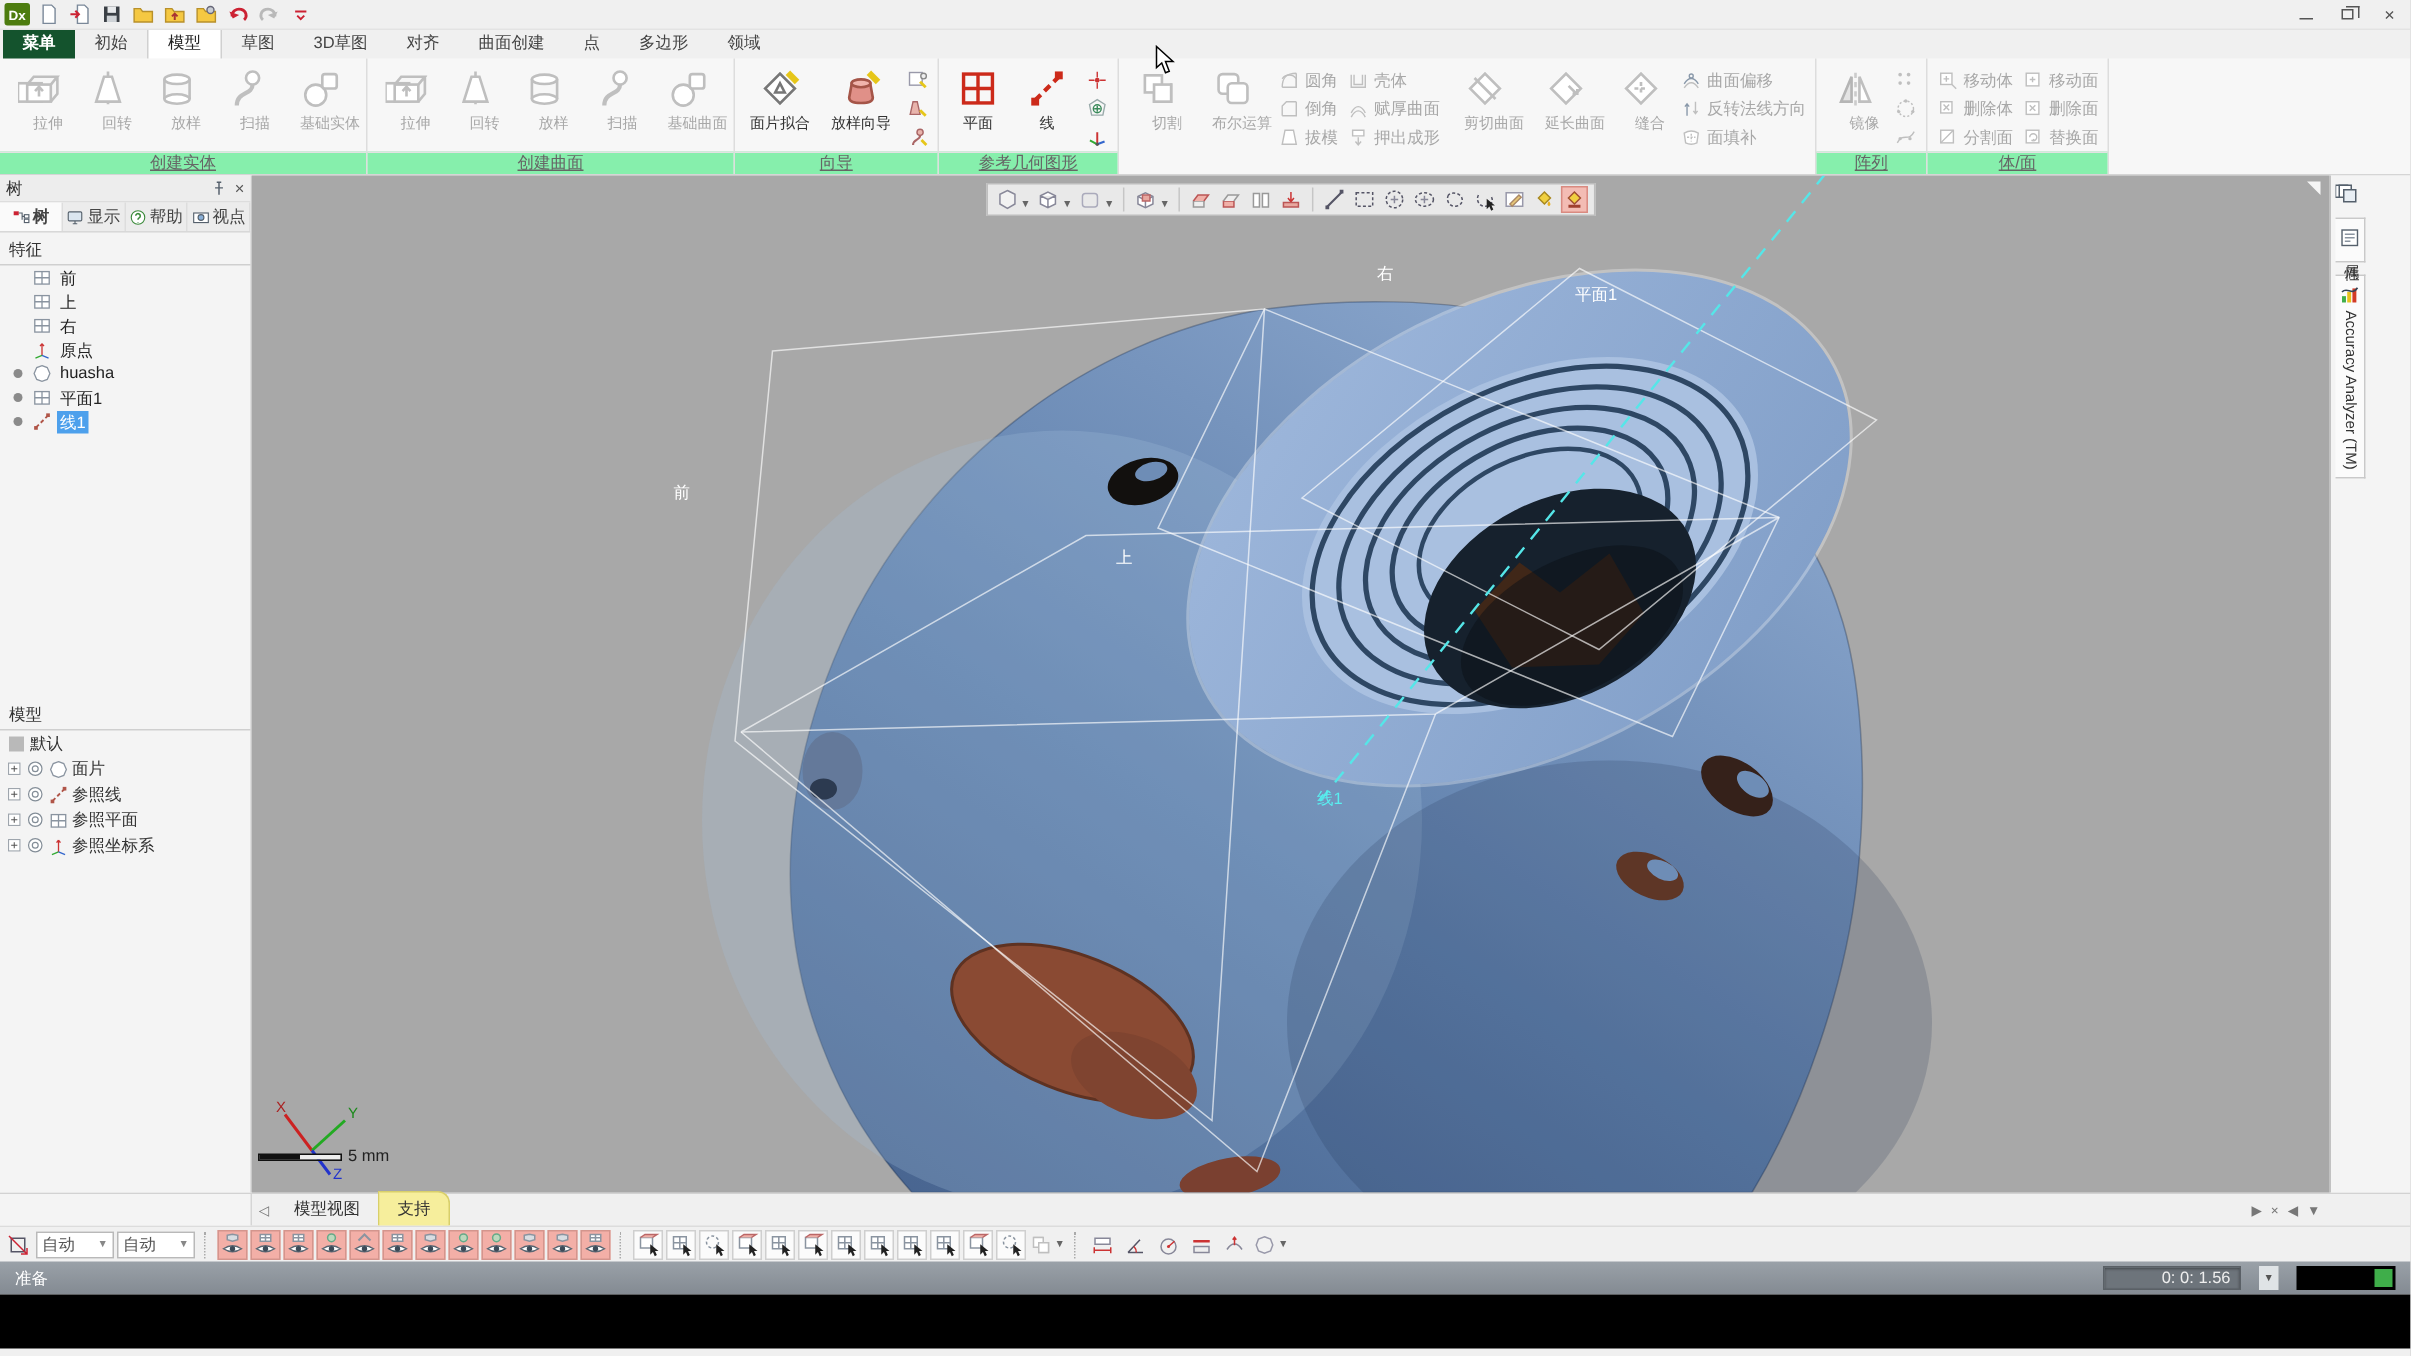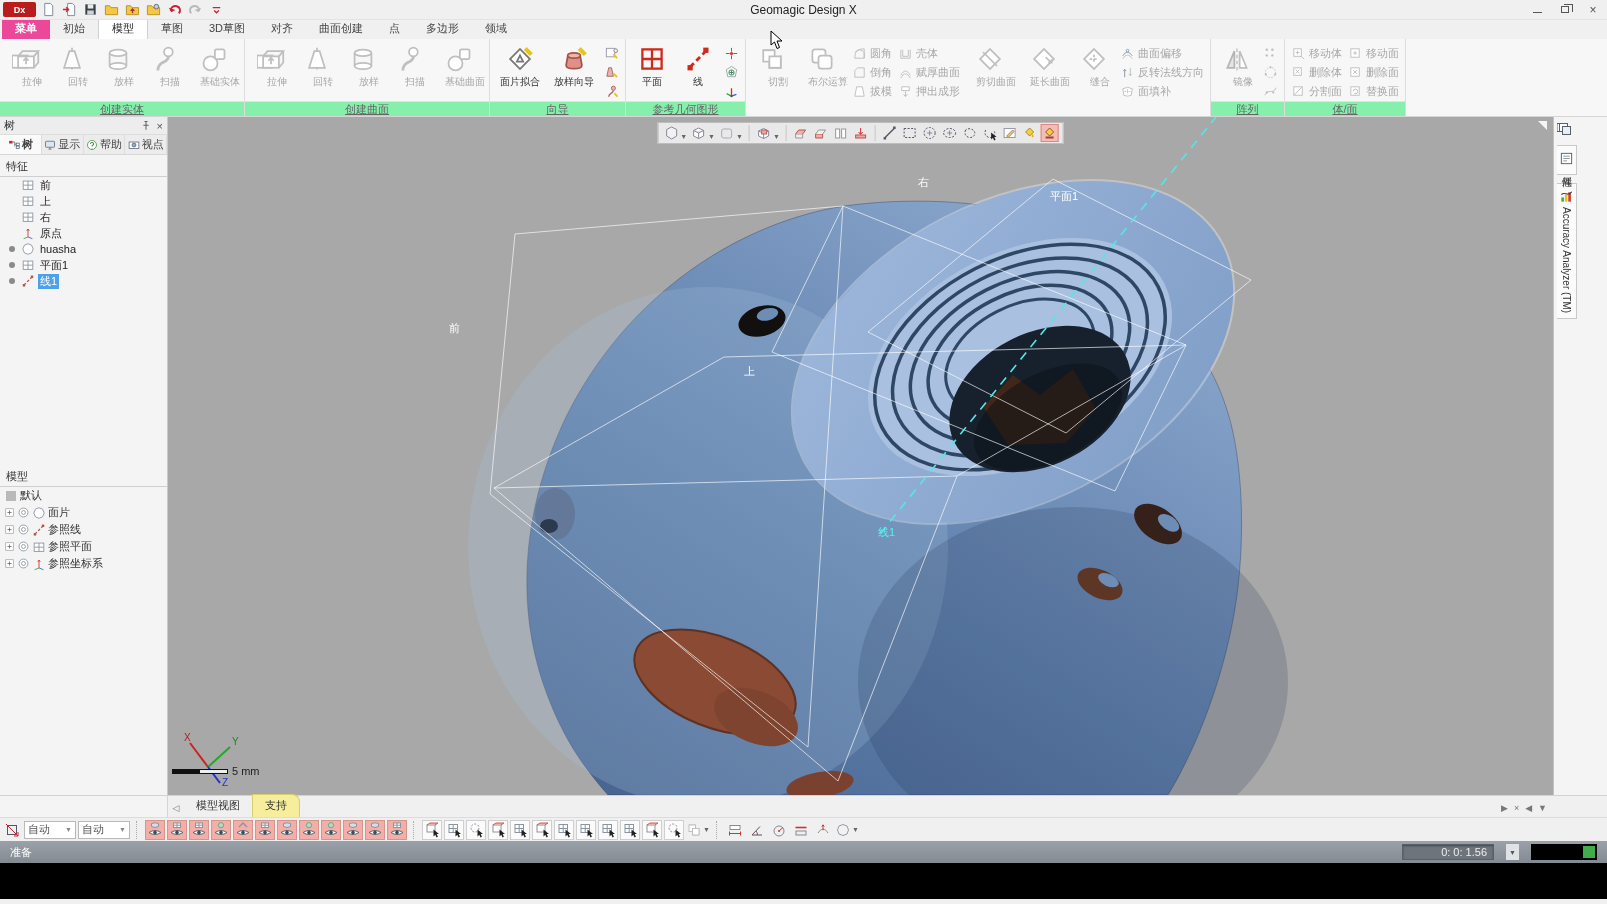--- a/index.html
+++ b/index.html
@@ -5,34 +5,34 @@
   * { margin:0; padding:0; box-sizing:border-box; }
   html,body { width:1607px; height:904px; overflow:hidden;
     font-family:"Liberation Sans","DejaVu Sans",sans-serif; font-size:11px; color:#333;
     background:#f0f0f0; }
   svg { display:block; }
 
   
   .titlebar { height:20px; background:#f0f0f0; display:flex; align-items:center; position:relative; border-bottom:1px solid #e3e3e3;}
   .qat { display:flex; align-items:center; gap:3px; padding-left:3px; }
   .qat .qicon { width:18px; height:16px; display:flex; align-items:center; justify-content:center; }
-  .dx-logo { width:33px; height:15px; background:#b91c1c; color:#fff; font-weight:bold; font-size:9px;
+  .dx-logo { width:17px; height:15px; background:#4d7c0f; color:#fff; font-weight:bold; font-size:9px;
     display:flex; align-items:center; justify-content:center; border-radius:2px; }
   .win-title { position:absolute; left:0; right:0; text-align:center; font-size:12px; color:#222; pointer-events:none;}
   .win-controls { margin-left:auto; display:flex; }
   .win-btn { width:28px; height:18px; display:flex; align-items:center; justify-content:center; color:#555; }
   .wb-min { width:9px; height:1px; background:#555; margin-top:6px;}
   .wb-restore { width:8px; height:7px; border:1px solid #555; position:relative; }
   .wb-restore:before { content:""; position:absolute; left:2px; top:-3px; width:8px; height:7px; border:1px solid #555; border-bottom:none; border-left:none;}
   .wb-close { font-size:12px; line-height:10px; }
 
   
   .menutabs { height:19px; display:flex; align-items:flex-end; background:#f0f0f0; padding-left:2px; }
   .mtab { padding:2px 13px 3px 13px; color:#444; cursor:default; }
-  .mtab.menu { background:#ec4899; color:#fff; font-weight:bold; }
+  .mtab.menu { background:#14532d; color:#fff; font-weight:bold; }
   .mtab.active { background:#fff; border:1px solid #d0d0d0; border-bottom:none; color:#222; }
 
   
   .ribbon { height:78px; background:#f7f7f7; border-bottom:1px solid #d5d5d5; display:flex; }
   .rgroup { display:flex; flex-direction:column; border-right:1px solid #ddd; }
   .rbody { flex:1; display:flex; align-items:flex-start; padding:2px 4px 0 4px; gap:2px; }
   .rlabel { height:15px; line-height:15px; text-align:center; color:#666; background:#86efac; border-top:1px solid #e2e2e2; font-size:11px;text-decoration:underline; }
   .rlarge { width:44px; display:flex; flex-direction:column; align-items:center; padding-top:2px; }
   .rlarge .ric { height:32px; display:flex; align-items:center; justify-content:center; }
   .rlarge .rtx { font-size:10px; color:#333; white-space:nowrap; }
@@ -170,21 +170,20 @@
           <path d="M3.5,12 A5,4.5 0 1,1 12,9.5" fill="none" stroke="#b9b9b9" stroke-width="2"></path>
           <path d="M14,6 L11.5,11 L7,8.5 Z" fill="#b9b9b9"></path>
         </svg>
       </div>
       <div class="qicon">
         <svg width="15" height="15" viewBox="0 0 16 16">
           <path d="M4,6 h8 M5.5,9 L8,11.5 L10.5,9" stroke="#c23" fill="none" stroke-width="1.4"></path>
         </svg>
       </div>
     </div>
-  <div class="win-title">Geomagic Design X</div>
   <div class="win-controls">
     <div class="win-btn">
         <div class="wb-min"></div>
       </div>
     <div class="win-btn">
         <div class="wb-restore"></div>
       </div>
     <div class="win-btn wb-close">×</div>
   </div>
 </div>

